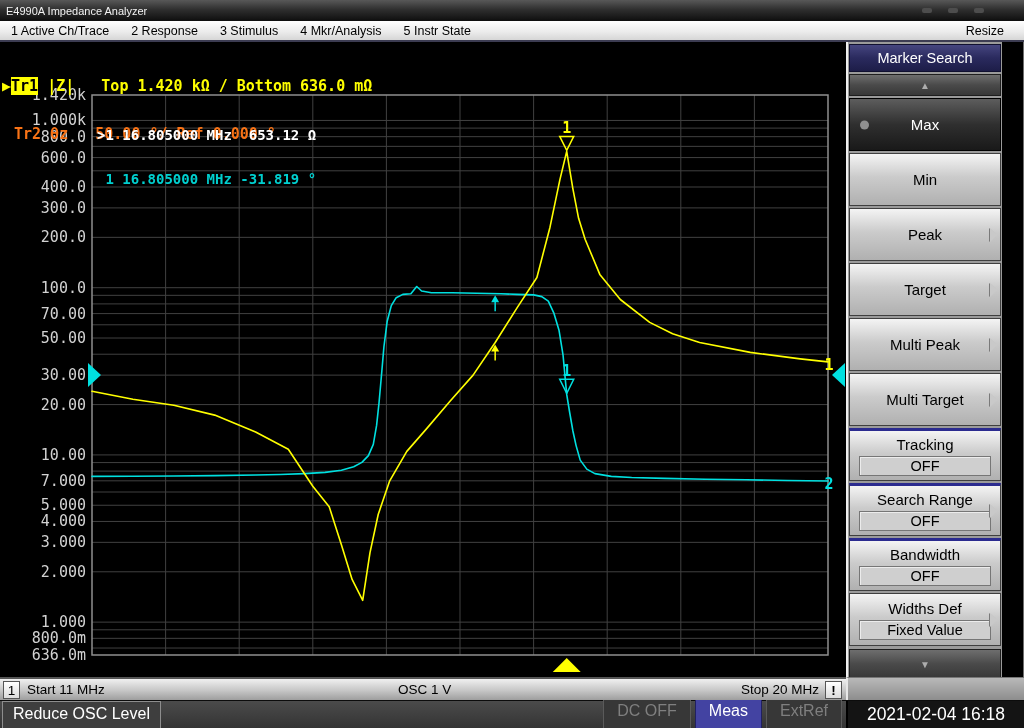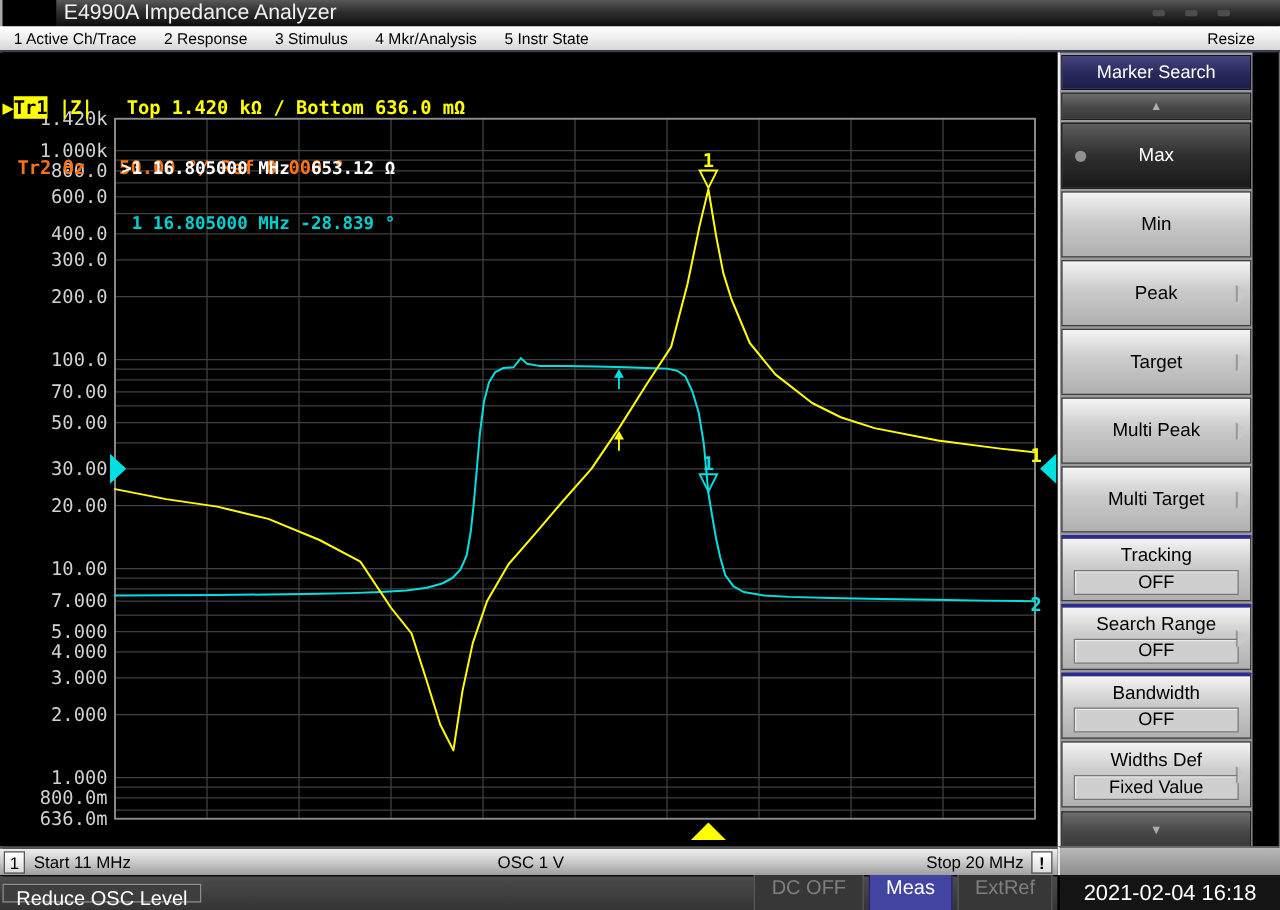--- a/index.html
+++ b/index.html
@@ -2,21 +2,21 @@
 <html><head>
 <meta charset="utf-8">
 <style>
   * { margin:0; padding:0; box-sizing:border-box; }
   body { background:#222; font-family:"Liberation Sans", sans-serif; }
   .window { width:1024px; height:728px; position:relative; background:#000; overflow:hidden;
             box-shadow: inset 2px 0 0 #a9a9a9, inset -1px 0 0 #6f6f6f; }
 
   
   .titlebar { height:21px; background:linear-gradient(180deg,#585858 0%,#2f2f2f 45%,#0e0e0e 100%);
-              color:#f2f2f2; font-size:17px; display:flex; padding-left:6px;margin-left:45px; }
+              color:#f2f2f2; font-size:11px; display:flex; align-items:center; padding-left:6px; }
   .win-dots { margin-left:auto; margin-right:40px; display:flex; gap:16px; align-items:center; }
   .win-dot { width:10px; height:5px; border-radius:2px; background:#4d4d4d; }
 
   
   .menubar { height:21px; background:linear-gradient(180deg,#ffffff,#ececec 55%,#d6d6d6);
              border-bottom:2px solid #3c3c52; display:flex; align-items:center; font-size:12.5px; color:#000; }
   .menu-item { padding:0 11px; }
   .menu-resize { margin-left:auto; padding-right:20px; }
 
   
@@ -70,21 +70,21 @@
   .bb-start { position:absolute; left:27px; top:3px; }
   .bb-osc   { position:absolute; left:398px; top:3px; }
   .bb-stop  { position:absolute; right:27px; top:3px; }
   .bb-warn  { position:absolute; right:4px; top:2px; width:17px; height:18px; text-align:center; line-height:17px;
               background:linear-gradient(#ffffff,#dcdcdc); border:1px solid #555; font-weight:bold; }
   .bb-side { flex:1; background:linear-gradient(180deg,#b9b9b9,#8d8d8d); border-left:2px solid #e8e8e8; border-top:1px solid #777; }
 
   
   .statusbar { height:28px; background:linear-gradient(180deg,#4b4b4b,#343434); border-top:1px solid #0c0c0c;
                display:flex; align-items:center; font-size:16px; }
-  .st-msg { margin-left:2px; height:15px; line-height:23px; padding:0 10px; color:#fff;
+  .st-msg { margin-left:2px; height:28px; line-height:23px; padding:0 10px; color:#fff;
             background:#3e3e3e; border:1px solid #8d8d8d; }
   .st-spacer { flex:1; }
   .st-box { height:34px; line-height:23px; padding:0 13px; margin-right:4px;
             background:#373737; border:1px solid #5a5a5a; color:#7f7f7f; }
   .st-meas { background:#4343a2; border-color:#202060; color:#fff; }
   .st-time { height:28px; line-height:27px; width:178px; text-align:center; margin:0;
              background:#141414; border:none; border-left:2px solid #000; color:#fff; font-size:17.5px; }
 </style>
 </head>
 <body>
@@ -187,21 +187,21 @@
           <polygon points="552.72,630 580.72,630 566.72,616" fill="#ffff00"></polygon>
         </svg>
 
       <div class="trace-header">
         <div class="th-line1"><span class="th-ind">▶</span><span class="th-tag">Tr1</span><span> |Z|   Top 1.420 kΩ / Bottom 636.0 mΩ</span></div>
         <div class="th-line2"><span>Tr2 θz   50.00 °/ Ref 0.000 °</span></div>
       </div>
 
       <div class="marker-readout">
         <div class="mk-tr1">&gt;1 16.805000 MHz  653.12 Ω</div>
-        <div class="mk-tr2"> 1 16.805000 MHz -28.839 °</div>
+        <div class="mk-tr2"> 1 16.805000 MHz -31.819 °</div>
       </div>
     </div>
 
     <div class="sidebar">
       <div class="sb-title">Marker Search</div>
       <div class="sb-scroll up">
           <span>▲</span>
         </div>
       <div id="sb-buttons" style="display:contents"><div class="sb-btn dark">
             <span class="bullet"></span>

